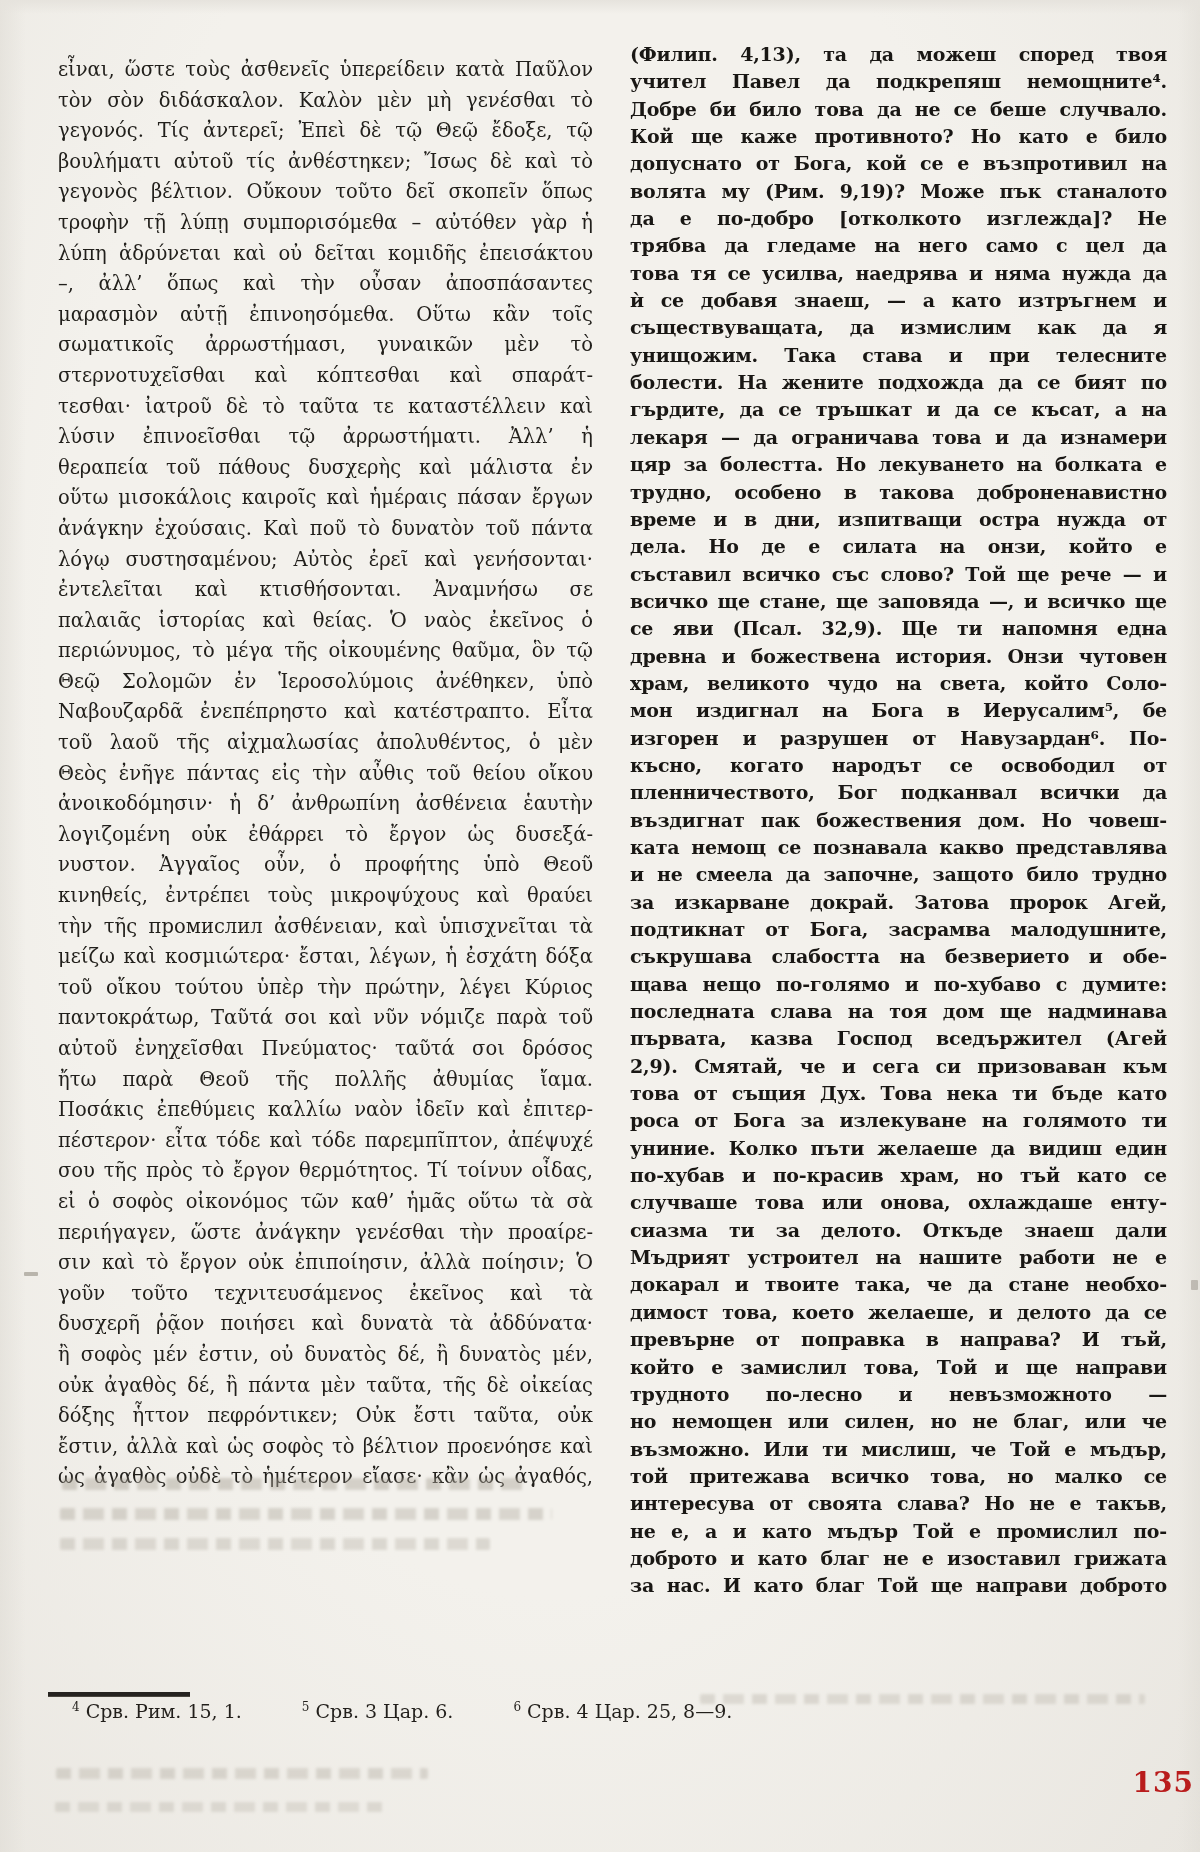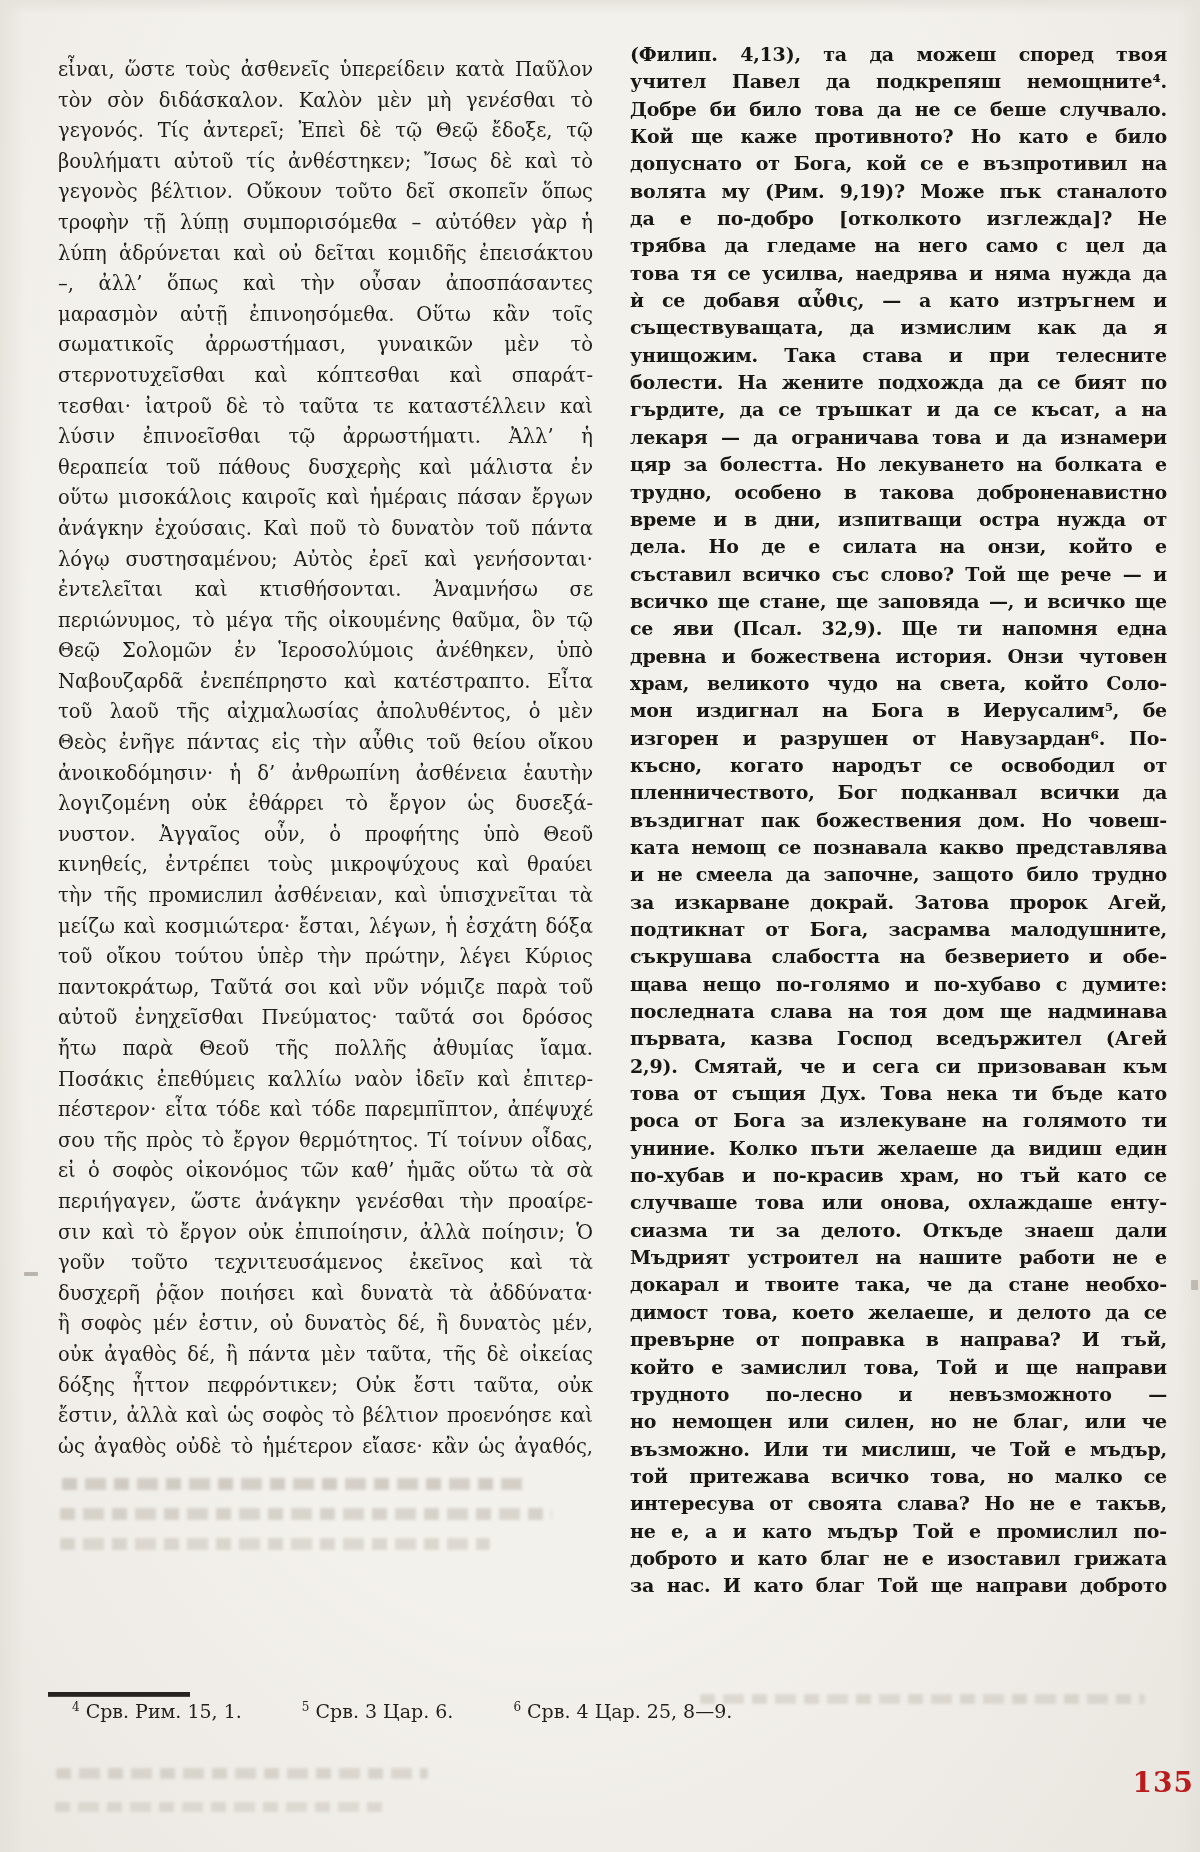--- a/index.html
+++ b/index.html
@@ -55,20 +55,21 @@
     <div class="tline">μαρασμὸν αὐτῇ ἐπινοησόμεθα. Οὕτω κἂν τοῖς</div>
     <div class="tline">σωματικοῖς ἀρρωστήμασι, γυναικῶν μὲν τὸ</div>
     <div class="tline">στερνοτυχεῖσθαι καὶ κόπτεσθαι καὶ σπαράτ-</div>
     <div class="tline">τεσθαι· ἰατροῦ δὲ τὸ ταῦτα τε καταστέλλειν καὶ</div>
     <div class="tline">λύσιν ἐπινοεῖσθαι τῷ ἀρρωστήματι. Ἀλλ’ ἡ</div>
     <div class="tline">θεραπεία τοῦ πάθους δυσχερὴς καὶ μάλιστα ἐν</div>
     <div class="tline">οὕτω μισοκάλοις καιροῖς καὶ ἡμέραις πάσαν ἔργων</div>
     <div class="tline">ἀνάγκην ἐχούσαις. Καὶ ποῦ τὸ δυνατὸν τοῦ πάντα</div>
     <div class="tline">λόγῳ συστησαμένου; Αὐτὸς ἐρεῖ καὶ γενήσονται·</div>
     <div class="tline">ἐντελεῖται καὶ κτισθήσονται. Ἀναμνήσω σε</div>
+    <div class="tline">παλαιᾶς ἱστορίας καὶ θείας. Ὁ ναὸς ἐκεῖνος ὁ</div>
     <div class="tline">περιώνυμος, τὸ μέγα τῆς οἰκουμένης θαῦμα, ὃν τῷ</div>
     <div class="tline">Θεῷ Σολομῶν ἐν Ἱεροσολύμοις ἀνέθηκεν, ὑπὸ</div>
     <div class="tline">Ναβουζαρδᾶ ἐνεπέπρηστο καὶ κατέστραπτο. Εἶτα</div>
     <div class="tline">τοῦ λαοῦ τῆς αἰχμαλωσίας ἀπολυθέντος, ὁ μὲν</div>
     <div class="tline">Θεὸς ἐνῆγε πάντας εἰς τὴν αὖθις τοῦ θείου οἴκου</div>
     <div class="tline">ἀνοικοδόμησιν· ἡ δ’ ἀνθρωπίνη ἀσθένεια ἑαυτὴν</div>
     <div class="tline">λογιζομένη οὐκ ἐθάρρει τὸ ἔργον ὡς δυσεξά-</div>
     <div class="tline">νυστον. Ἀγγαῖος οὖν, ὁ προφήτης ὑπὸ Θεοῦ</div>
     <div class="tline">κινηθείς, ἐντρέπει τοὺς μικροψύχους καὶ θραύει</div>
     <div class="tline">τὴν τῆς промислил ἀσθένειαν, καὶ ὑπισχνεῖται τὰ</div>
@@ -95,21 +96,21 @@
 <div class="col col-right">
     <div class="tline">(Филип. 4,13), та да можеш според твоя</div>
     <div class="tline">учител Павел да подкрепяш немощните⁴.</div>
     <div class="tline">Добре би било това да не се беше случвало.</div>
     <div class="tline">Кой ще каже противното? Но като е било</div>
     <div class="tline">допуснато от Бога, кой се е възпротивил на</div>
     <div class="tline">волята му (Рим. 9,19)? Може пък станалото</div>
     <div class="tline">да е по-добро [отколкото изглежда]? Не</div>
     <div class="tline">трябва да гледаме на него само с цел да</div>
     <div class="tline">това тя се усилва, наедрява и няма нужда да</div>
-    <div class="tline">ѝ се добавя αὖθις, — а като изтръгнем и</div>
+    <div class="tline">ѝ се добавя знаеш, — а като изтръгнем и</div>
     <div class="tline">съществуващата, да измислим как да я</div>
     <div class="tline">унищожим. Така става и при телесните</div>
     <div class="tline">болести. На жените подхожда да се бият по</div>
     <div class="tline">гърдите, да се тръшкат и да се късат, а на</div>
     <div class="tline">лекаря — да ограничава това и да изнамери</div>
     <div class="tline">цяр за болестта. Но лекуването на болката е</div>
     <div class="tline">трудно, особено в такова доброненавистно</div>
     <div class="tline">време и в дни, изпитващи остра нужда от</div>
     <div class="tline">дела. Но де е силата на онзи, който е</div>
     <div class="tline">съставил всичко със слово? Той ще рече — и</div>

